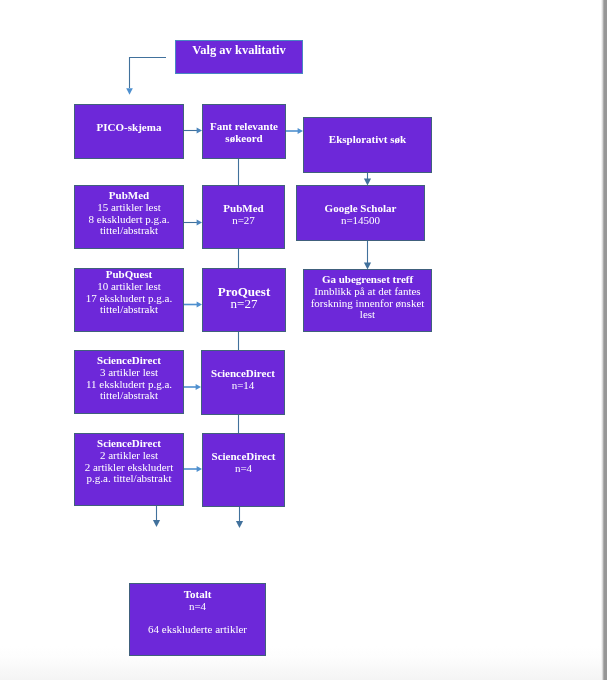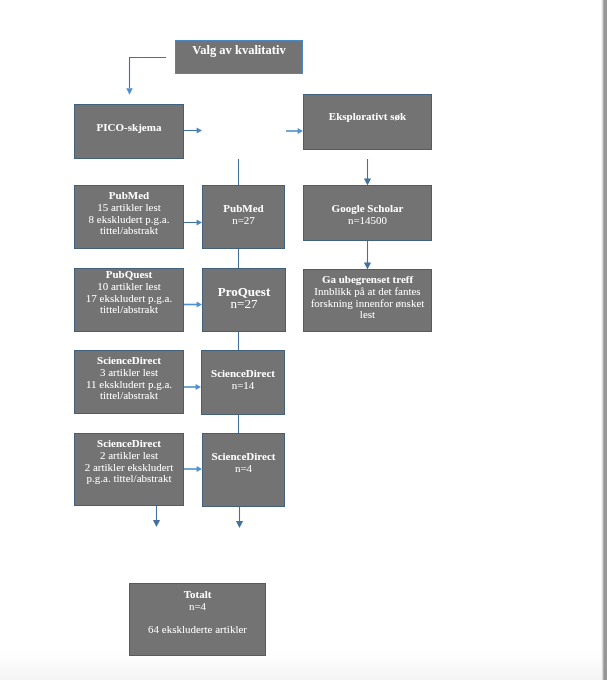--- a/index.html
+++ b/index.html
@@ -5,21 +5,21 @@
 <style>
 html,body{margin:0;padding:0;}
 body{width:607px;height:680px;background:#ffffff;overflow:hidden;
      font-family:"Liberation Serif","DejaVu Serif",serif;
      -webkit-font-smoothing:antialiased;}
 #root{position:relative;width:607px;height:680px;background:#ffffff;}
 .page-bottom-fade{position:absolute;left:0;top:646px;width:603px;height:34px;
      background:linear-gradient(to bottom,#ffffff 0%,#fdfdfd 35%,#f8f8f8 70%,#f4f4f4 100%);}
 .page-edge-right{position:absolute;left:601px;top:0;width:6px;height:680px;
      background:linear-gradient(to right,#ffffff 0px,#d9d9d9 1.5px,#969696 3px,#969696 100%);}
-.node{position:absolute;background:#737373;border:1px solid #40607c;
+.node{position:absolute;background:#6d28d9;border:1px solid #40607c;
       color:#ffffff;text-align:center;box-sizing:border-box;}
 .node .ln{display:block;white-space:nowrap;}
 .node .ln.blank{min-height:11.8px;}
 .node .b{font-weight:bold;}
 svg.conn{position:absolute;left:0;top:0;width:607px;height:680px;overflow:visible;}
 </style>
 </head>
 <body>
 
 <div id="root">
@@ -81,34 +81,38 @@
         <path d="M 239.5 507 L 239.5 522" stroke="#41719c" stroke-width="1.1" fill="none"></path>
         <path d="M 235.9 521 L 243.1 521 L 239.5 528 Z" fill="#41719c"></path>
       </g>
   </svg>
   <div class="node" style="left:175px;top:40px;width:128px;height:34px;font-size:12.5px;line-height:14px;padding-top:2px;border-color:#4887c2;">
       <span class="ln b">Valg av kvalitativ</span>
     </div>
   <div class="node" style="left:74px;top:104px;width:110px;height:55px;font-size:11px;line-height:11.8px;padding-top:17px;">
       <span class="ln b">PICO-skjema</span>
     </div>
-  <div class="node" style="left:303px;top:94px;width:129px;height:56px;font-size:11px;line-height:11.8px;padding-top:16px;">
+  <div class="node" style="left:202px;top:104px;width:84px;height:55px;font-size:11px;line-height:11.8px;padding-top:16px;">
+      <span class="ln b">Fant relevante</span>
+      <span class="ln b">søkeord</span>
+    </div>
+  <div class="node" style="left:303px;top:117px;width:129px;height:56px;font-size:11px;line-height:11.8px;padding-top:16px;">
       <span class="ln b">Eksplorativt søk</span>
     </div>
   <div class="node" style="left:74px;top:185px;width:110px;height:64px;font-size:11px;line-height:11.8px;padding-top:4px;">
       <span class="ln b">PubMed</span>
       <span class="ln">15 artikler lest</span>
       <span class="ln">8 ekskludert p.g.a.</span>
       <span class="ln">tittel/abstrakt</span>
     </div>
   <div class="node" style="left:202px;top:185px;width:83px;height:64px;font-size:11px;line-height:11.8px;padding-top:17px;">
       <span class="ln b">PubMed</span>
       <span class="ln">n=27</span>
     </div>
-  <div class="node" style="left:303px;top:185px;width:129px;height:56px;font-size:11px;line-height:11.8px;padding-top:17px;">
+  <div class="node" style="left:296px;top:185px;width:129px;height:56px;font-size:11px;line-height:11.8px;padding-top:17px;">
       <span class="ln b">Google Scholar</span>
       <span class="ln">n=14500</span>
     </div>
   <div class="node" style="left:74px;top:268px;width:110px;height:64px;font-size:11px;line-height:11.8px;">
       <span class="ln b">PubQuest</span>
       <span class="ln">10 artikler lest</span>
       <span class="ln">17 ekskludert p.g.a.</span>
       <span class="ln">tittel/abstrakt</span>
     </div>
   <div class="node" style="left:202px;top:268px;width:84px;height:64px;font-size:13px;line-height:11.8px;padding-top:17px;">

